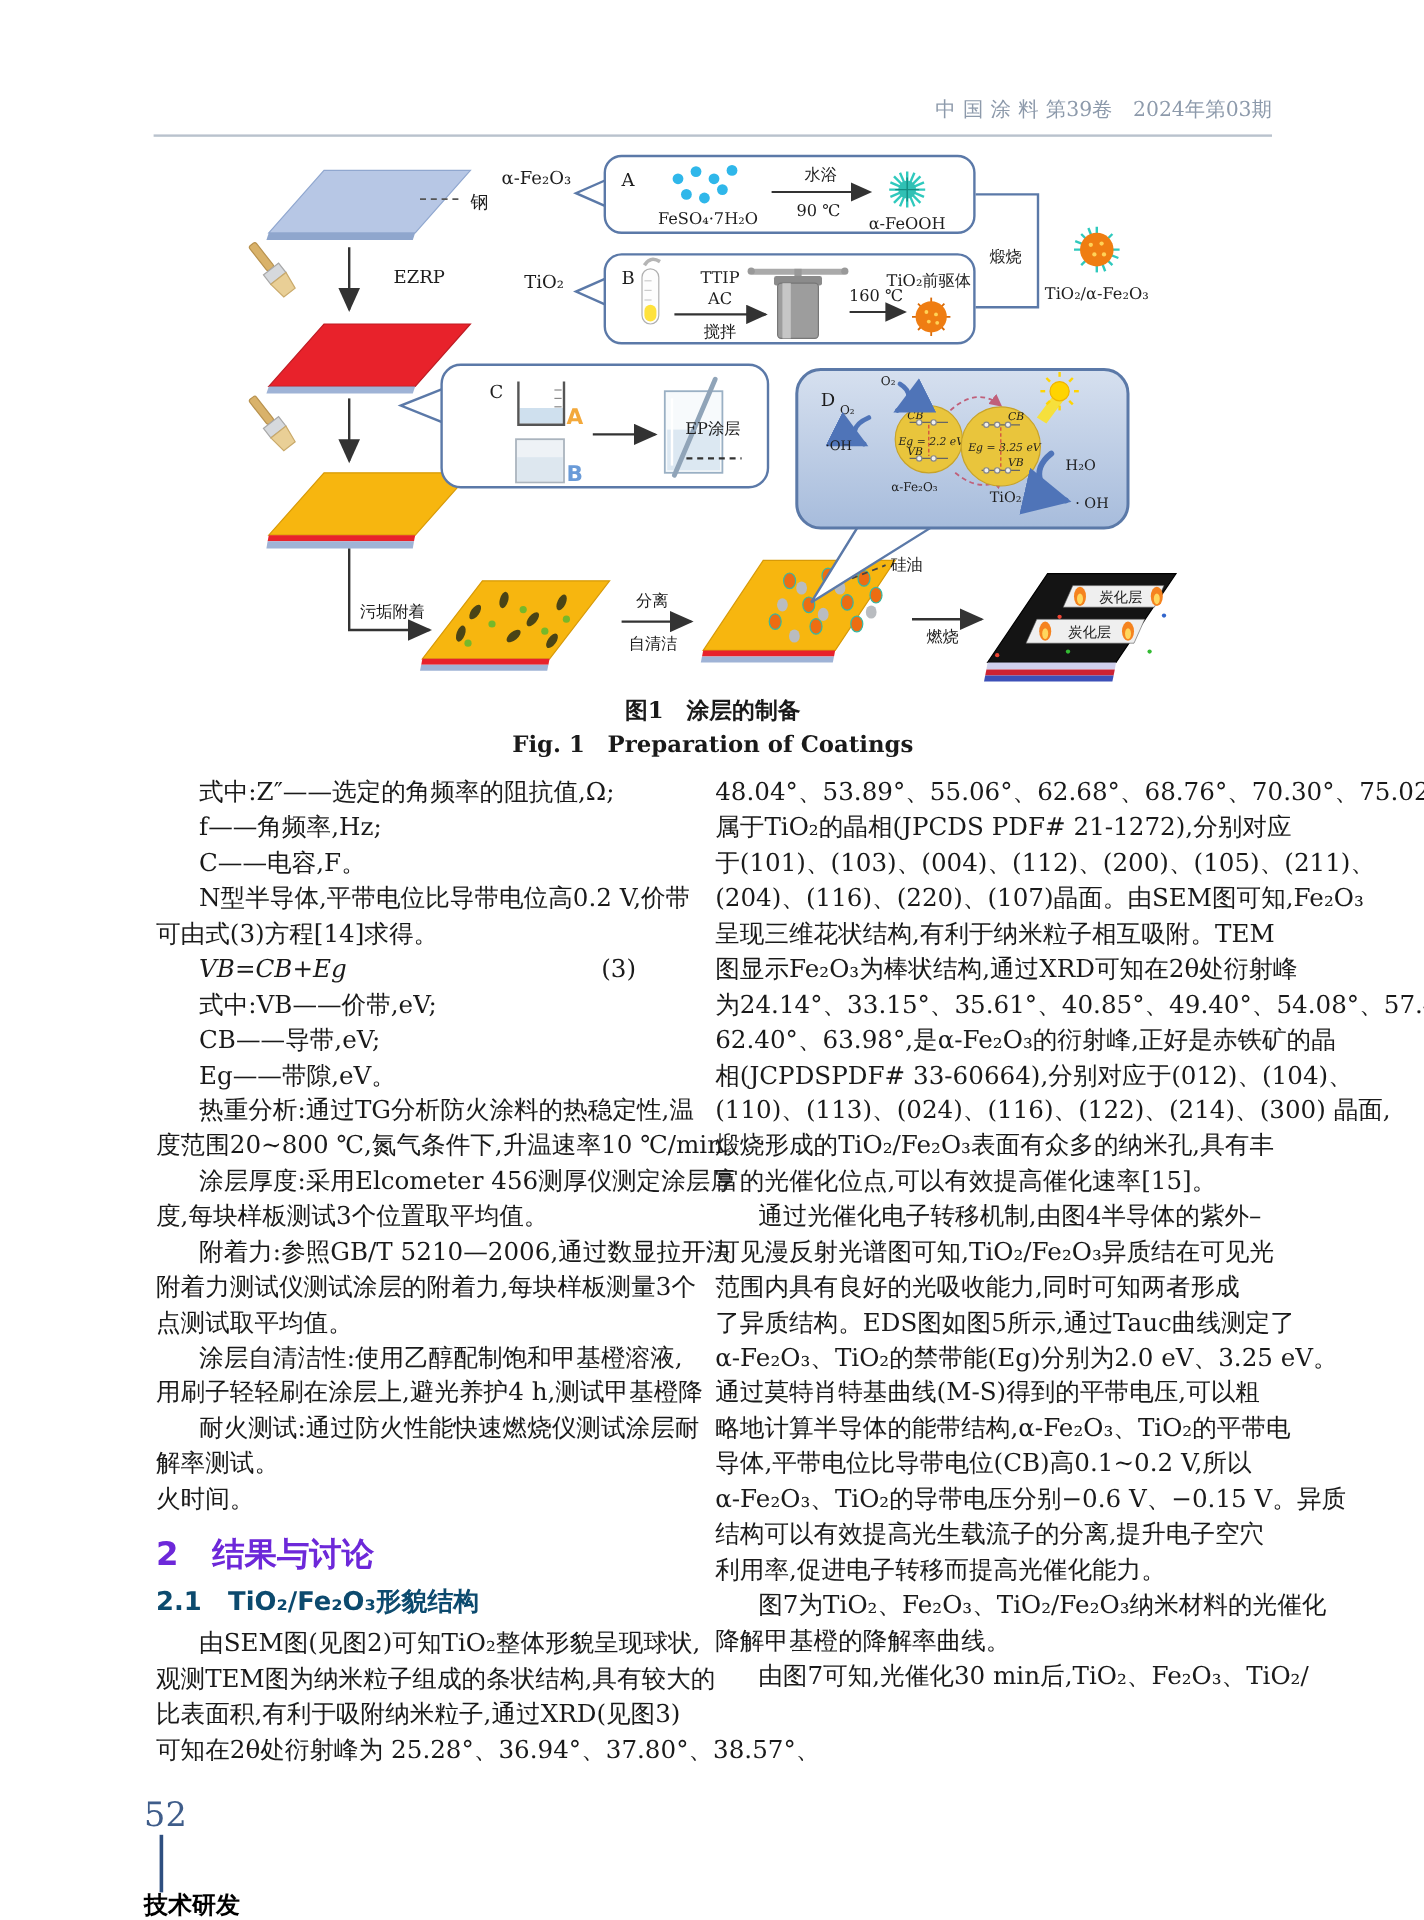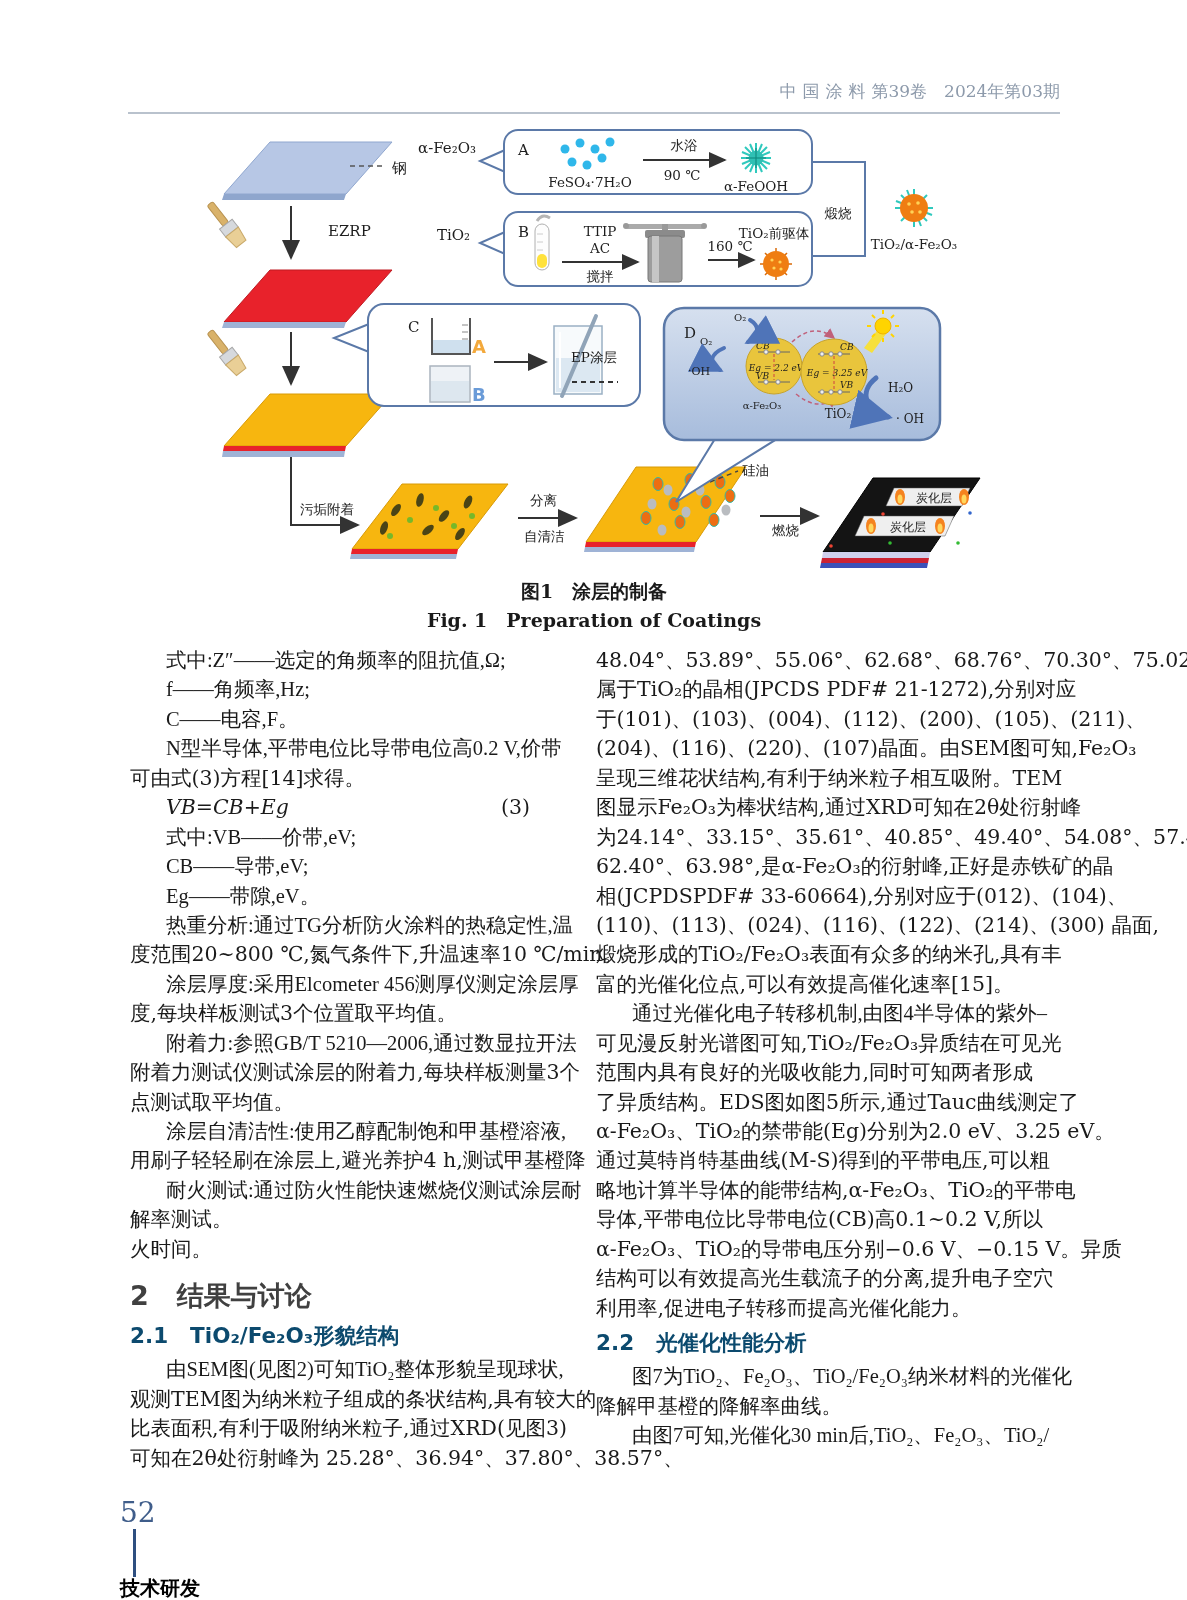--- a/index.html
+++ b/index.html
@@ -14,26 +14,26 @@
   
   .figwrap{position:absolute;left:128px;top:122px;width:940px;height:462px;}
   .figcap{position:absolute;left:128px;top:579px;width:932px;text-align:center;}
   .figcap .zh{font-weight:bold;font-size:19px;}
   .figcap .en{font-weight:bold;font-size:19px;margin-top:3px;}
   
   .col{position:absolute;top:646px;}
   .col-left{left:130px;width:460px;}
   .col-right{left:596px;width:466px;}
   .line{margin:0;height:29.45px;line-height:29.45px;font-size:20.5px;white-space:nowrap;}
-  .ind{text-indent:1.75em;font-family:Liberation Serif, serif;}
+  .ind{text-indent:1.75em;}
   .eqline{display:flex;justify-content:space-between;padding-left:1.75em;text-indent:0;}
   .eqlhs{font-style:italic;}
   .eqnum{margin-right:60px;}
   .h1{margin:16px 0 10px 0;font-family:"DejaVu Sans",sans-serif;font-weight:bold;
-      font-size:27px;color:#404040;line-height:32px;}
+      font-size:27px;color:#6d28d9;line-height:32px;}
   .h1 .hnum{margin-right:28px;}
   .h2{margin:6px 0 6px 0;font-family:"DejaVu Sans",sans-serif;font-weight:bold;
       font-size:21.5px;color:#0c4a6e;line-height:27px;}
   .h2 .hnum{margin-right:22px;}
   
   .footer{position:absolute;left:120px;top:1496px;display:flex;align-items:flex-start;flex-direction:column;}
   .pno{font-size:28px;color:#3f5d8a;}
   .fbar{width:3px;height:48px;background:#2e4f80;margin:0 11px 0 13px;}
   .fzh{font-family:Liberation Serif, serif;font-weight:bold;font-size:20px;color:#000000;line-height:22px;}
   .fen{font-size:10px;color:#c2410c;margin-top:3px;}
@@ -444,23 +444,20 @@
     <p class="line">可见漫反射光谱图可知,TiO₂/Fe₂O₃异质结在可见光</p>
     <p class="line">范围内具有良好的光吸收能力,同时可知两者形成</p>
     <p class="line">了异质结构。EDS图如图5所示,通过Tauc曲线测定了</p>
     <p class="line">α-Fe₂O₃、TiO₂的禁带能(Eg)分别为2.0 eV、3.25 eV。</p>
     <p class="line">通过莫特肖特基曲线(M-S)得到的平带电压,可以粗</p>
     <p class="line">略地计算半导体的能带结构,α-Fe₂O₃、TiO₂的平带电</p>
     <p class="line">导体,平带电位比导带电位(CB)高0.1~0.2 V,所以</p>
     <p class="line">α-Fe₂O₃、TiO₂的导带电压分别−0.6 V、−0.15 V。异质</p>
     <p class="line">结构可以有效提高光生载流子的分离,提升电子空穴</p>
     <p class="line">利用率,促进电子转移而提高光催化能力。</p>
-    <h3 class="h2">
-      <span class="hnum">2.2</span><span>光催化性能分析</span>
-    </h3>
     <p class="line ind">图7为TiO₂、Fe₂O₃、TiO₂/Fe₂O₃纳米材料的光催化</p>
     <p class="line">降解甲基橙的降解率曲线。</p>
     <p class="line ind">由图7可知,光催化30 min后,TiO₂、Fe₂O₃、TiO₂/</p>
   </div>
 
   <div class="footer">
     <span class="pno">52</span>
     <span class="fbar"></span>
     <span>
       <div class="fzh">技术研发</div>

